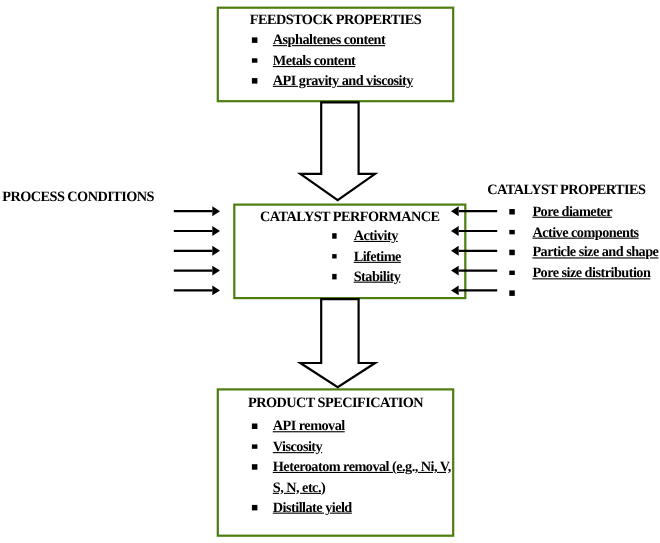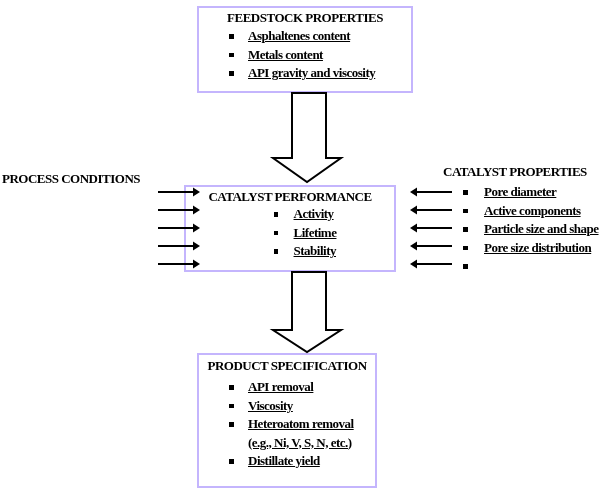--- a/index.html
+++ b/index.html
@@ -22,27 +22,27 @@
   .arrow-layer {
     position: absolute;
     left: 0; top: 0;
     width: 600px; height: 494px;
     pointer-events: none;
     z-index: 3;
   }
   .box {
     position: absolute;
     box-sizing: border-box;
-    border: 2px solid #c4b5fd;
+    border: 2px solid #4d7c0f;
     background: #ffffff;
     z-index: 2;
   }
   .box-feedstock   { left: 197px; top: 6px;   width: 216px; height: 87px;  }
-  .box-performance { left: 184px; top: 185px; width: 212px; height: 87px;  }
-  .box-product     { left: 197px; top: 353px; width: 180px; height: 135px; }
+  .box-performance { left: 212px; top: 185px; width: 212px; height: 87px;  }
+  .box-product     { left: 197px; top: 353px; width: 216px; height: 135px; }
 
   .box-title {
     text-align: center;
     line-height: 17px;
     white-space: nowrap;
   }
   .box-feedstock   .box-title { margin-top: 1px; }
   .box-performance .box-title { margin-top: 1px; }
   .box-product     .box-title { margin-top: 2px; }
 

